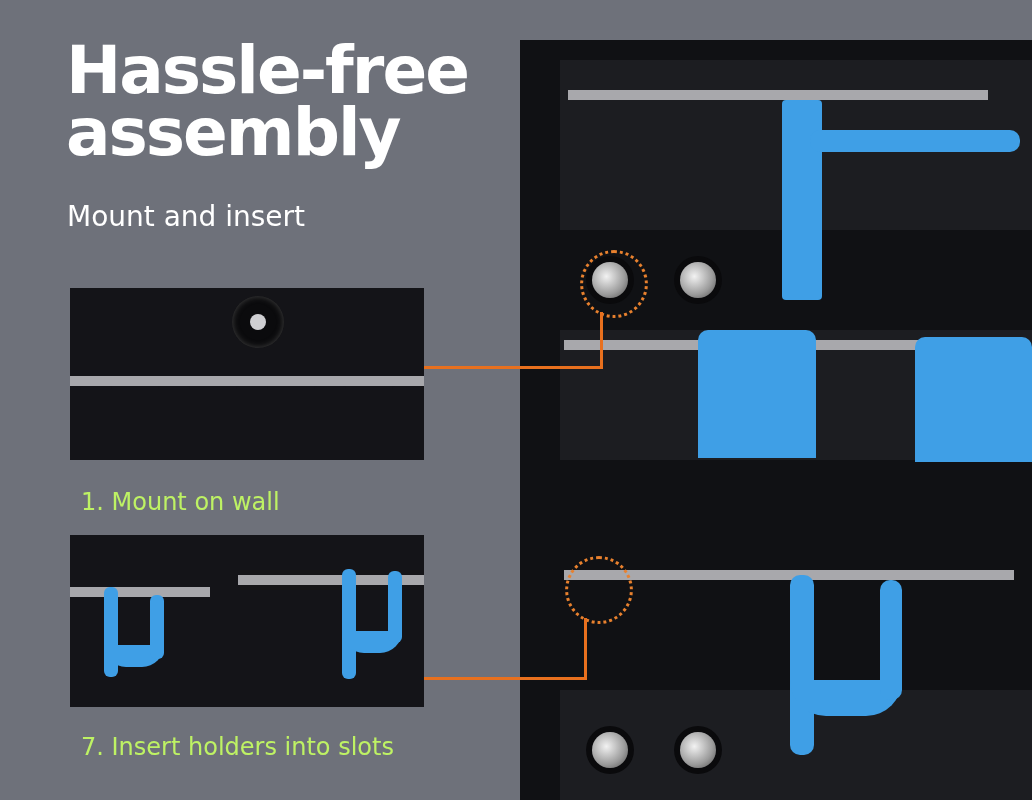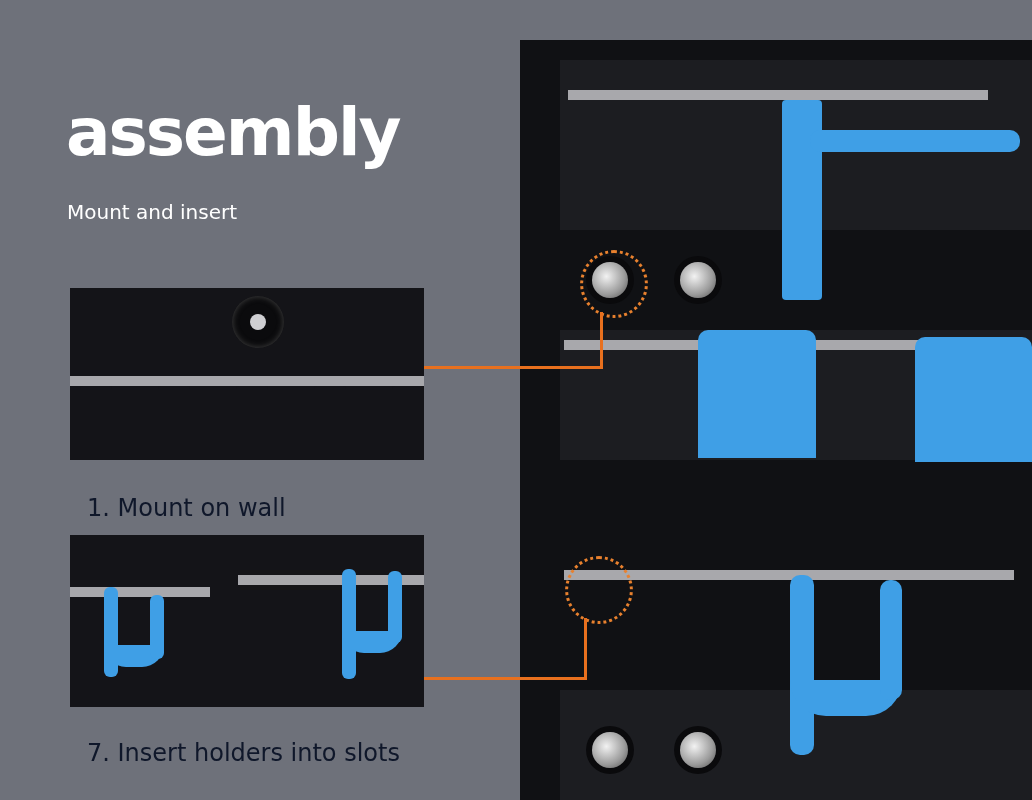--- a/index.html
+++ b/index.html
@@ -1,40 +1,40 @@
 <!DOCTYPE html>
 <html><head>
 <meta charset="utf-8">
 <style>
   html,body{margin:0;padding:0;}
   body{width:1032px;height:800px;overflow:hidden;background:#6e717a;position:relative;font-family:"DejaVu Sans","Liberation Sans",sans-serif;}
   .title{position:absolute;left:66px;top:40px;color:#fff;font-weight:bold;font-size:66px;line-height:62px;letter-spacing:-2px;margin:0;}
-  .subtitle{position:absolute;left:67px;top:200px;color:#fff;font-size:20px;margin:0;}
+  .subtitle{position:absolute;left:67px;top:200px;color:#fff;font-size:28px;margin:0;}
   .panel{position:absolute;background:#141418;overflow:hidden;}
   .p1{left:70px;top:288px;width:354px;height:172px;}
   .p2{left:70px;top:535px;width:354px;height:172px;}
-  .cap{position:absolute;left:70px;color:#0f172a;font-size:24px;margin:17px;}
+  .cap{position:absolute;left:70px;color:#bef264;font-size:24px;margin:11px;}
   .cap1{top:477px;}
   .cap2{top:722px;}
   .board{position:absolute;left:520px;top:40px;width:512px;height:760px;background:#101114;}
   .strip{position:absolute;background:#1c1d21;}
   .rail{position:absolute;height:10px;background:#a8a8ac;}
   .slot{position:absolute;width:32px;height:18px;background:#141418;border-radius:3px 3px 0 0;}
   .screw{position:absolute;width:36px;height:36px;border-radius:50%;background:radial-gradient(circle at 40% 40%,#f2f2f2,#9a9a9a 60%,#4a4a4a);box-shadow:0 0 0 6px #0a0a0c;}
   .hole{position:absolute;width:52px;height:52px;border-radius:50%;background:#0b0b0d;box-shadow:inset 0 0 6px #444;}
   .hole i{position:absolute;left:18px;top:18px;width:16px;height:16px;border-radius:50%;background:#cfcfd2;}
   .ring{position:absolute;border:3px dotted #e8812e;border-radius:50%;}
   .line{position:absolute;background:#e8701e;}
   .blue{position:absolute;background:#3f9fe6;}
 </style>
 </head>
 <body>
 
 <h1 class="title">
-  <br>
+  <span>Hassle-free</span><br>
   <span>assembly</span>
 </h1>
 <p class="subtitle">Mount and insert</p>
 
 <div class="panel p1">
   <div class="hole" style="left:162px;top:8px;">
       <i></i>
     </div>
   <div class="rail" style="left:0;top:88px;width:354px;"></div>
   <div class="slot" style="left:10px;top:98px;"></div>

